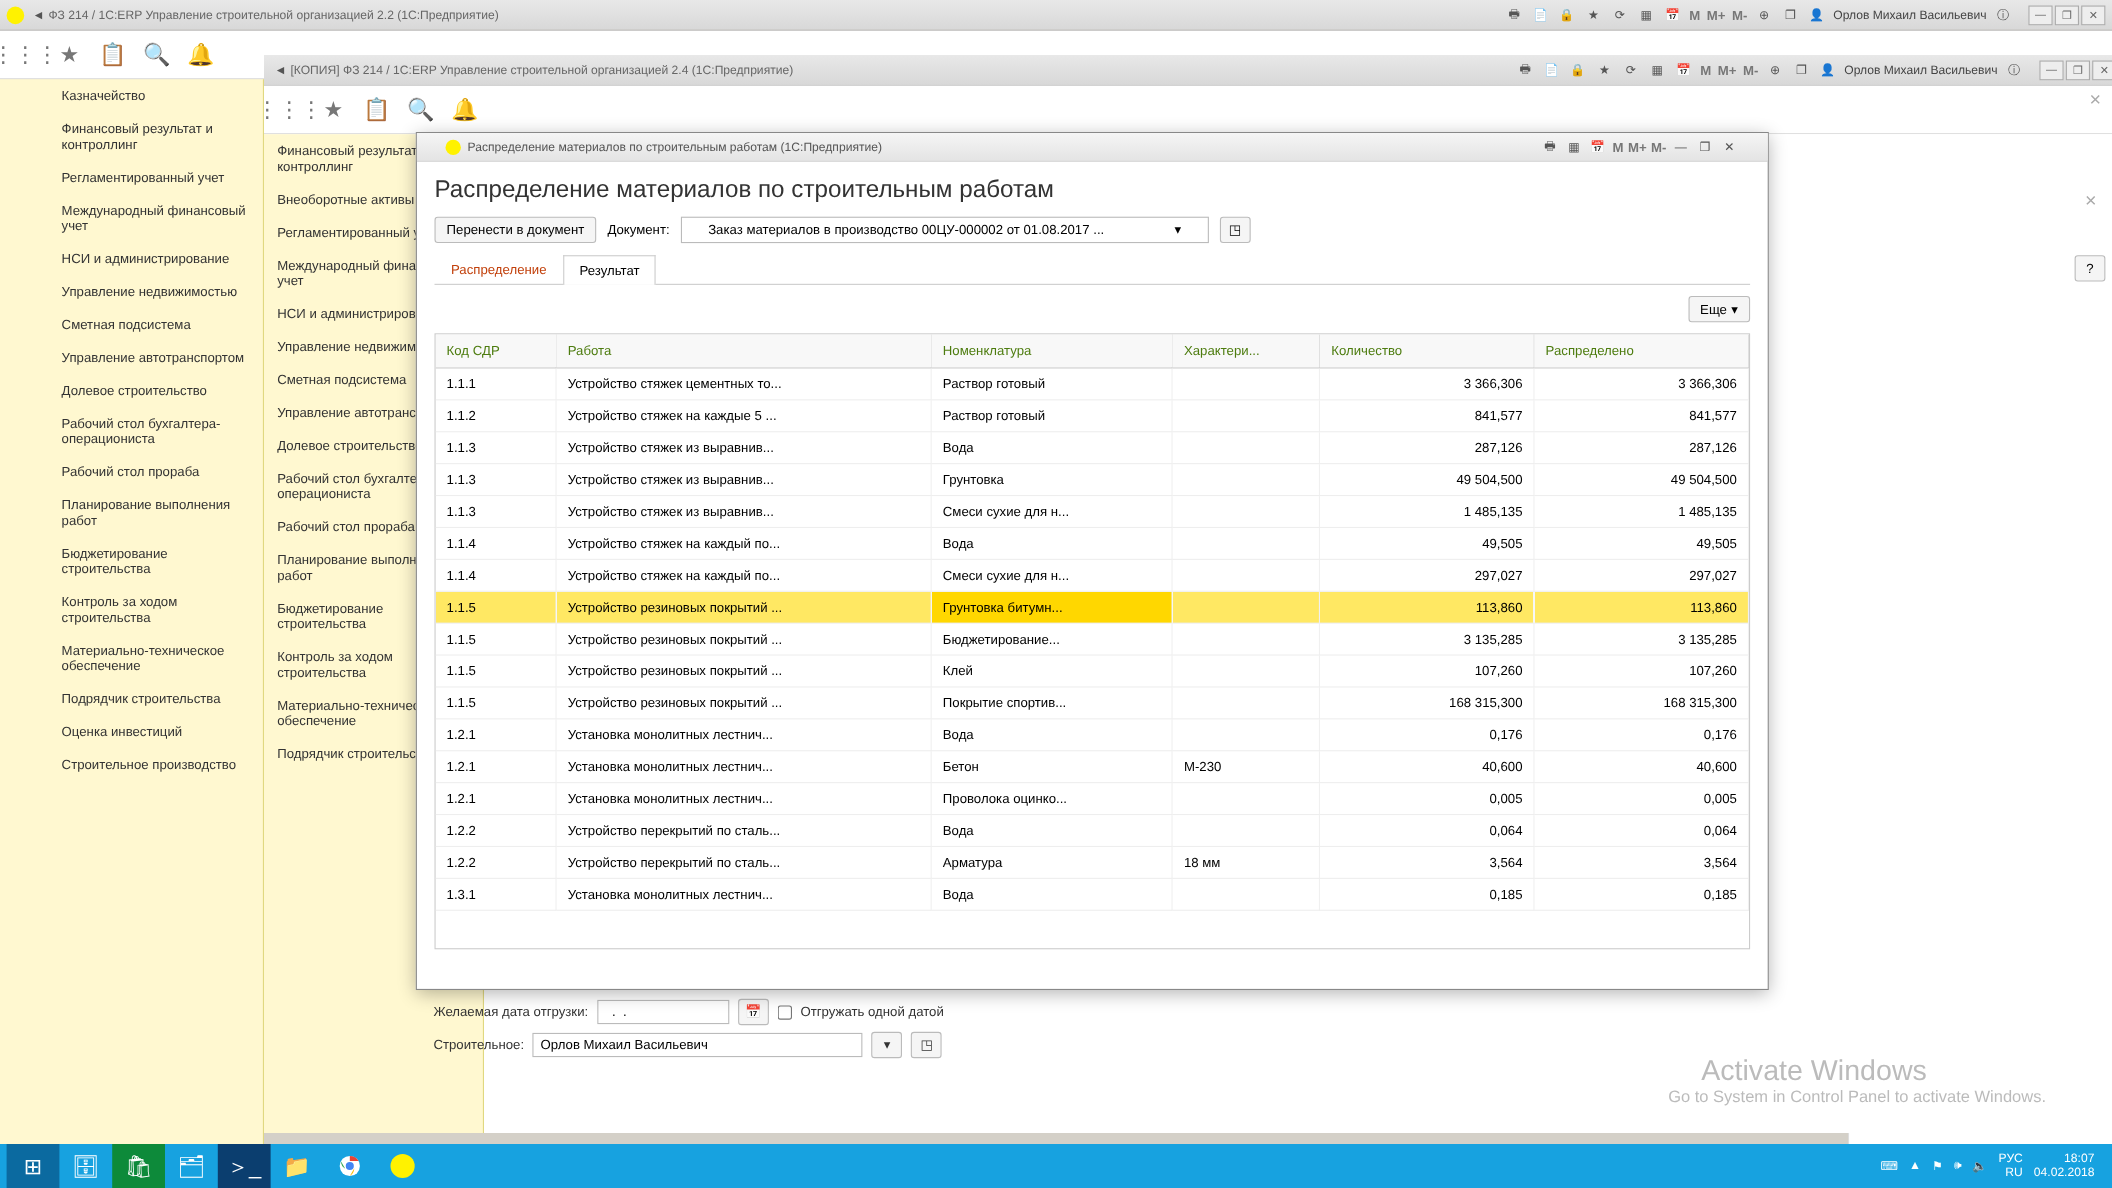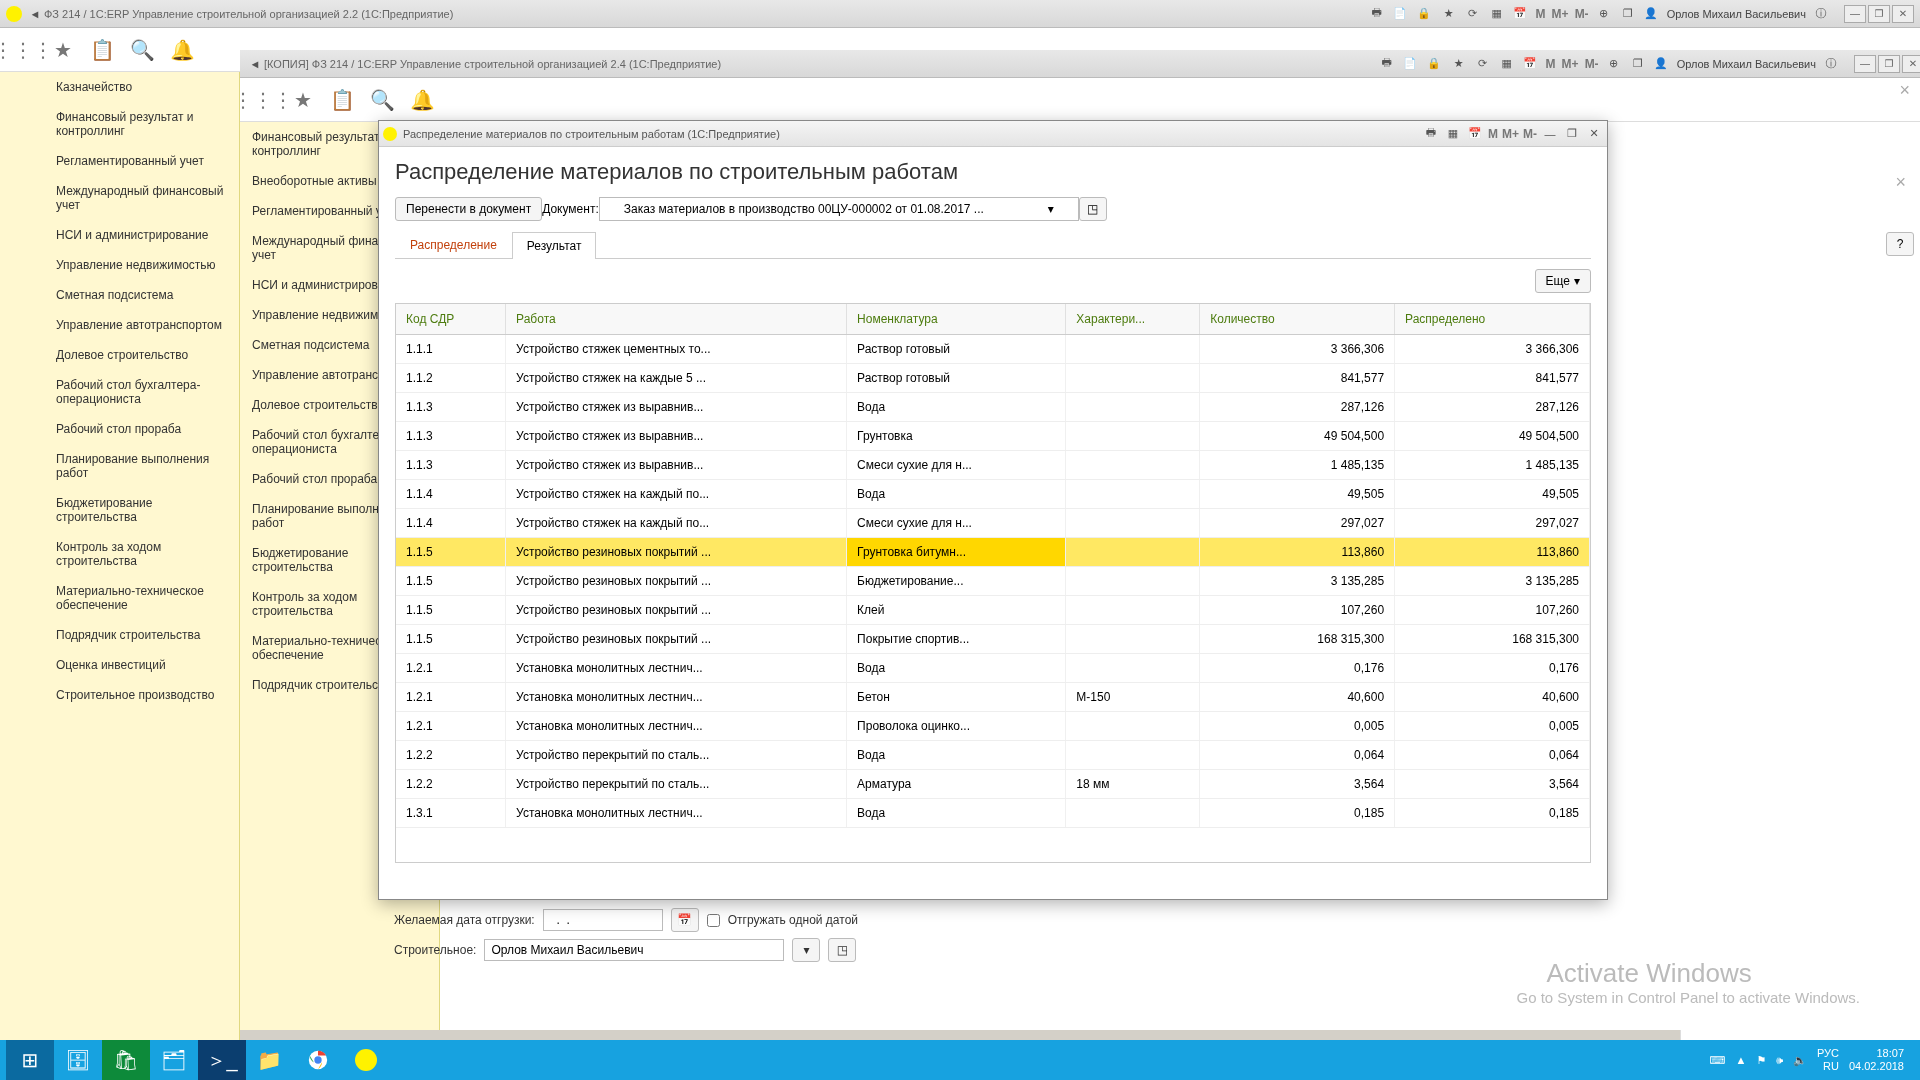--- a/index.html
+++ b/index.html
@@ -39,26 +39,26 @@
 .small-sq { width: 28px; padding: 4px 0; justify-content: center; }
 
 .right-table-head { display: flex; border-bottom: 1px solid #ccc; padding: 6px 4px; font-size: 12px; color: #333; }
 .right-table-head > div { padding: 0 6px; }
 .right-rows .rrow { display: flex; padding: 6px 4px; font-size: 12px; border-bottom: 1px solid #eee; }
 .right-rows .rrow.sel { background: #fff0a0; }
 .right-rows .rrow > div { padding: 0 6px; text-align: right; }
 
 
 .dialog { position: absolute; left: 378px; top: 120px; width: 1230px; height: 780px; background: #fff; border: 1px solid #888; box-shadow: 0 4px 16px rgba(0,0,0,0.3); z-index: 100; }
-.dialog-title { height: 26px; background: linear-gradient(#f5f5f5,#e4e4e4); display: flex; align-items: center; padding: 0 4px; font-size: 11px; color: #555; border-bottom: 1px solid #ccc; }
+.dialog-title { height: 26px; background: linear-gradient(#f5f5f5,#e4e4e4); display: flex; align-items: center; padding: 0 26px; font-size: 11px; color: #555; border-bottom: 1px solid #ccc; }
 .dialog-title .icon1c { width: 14px; height: 14px; background: #fff200; border-radius: 50%; margin-right: 6px; }
 .dialog-title .right { margin-left: auto; display: flex; gap: 4px; align-items: center; }
 .dialog-body { padding: 12px 16px; }
 .dialog-h1 { font-size: 22px; color: #333; font-weight: normal; margin-bottom: 12px; }
-.dialog-row { display: flex; align-items: center; margin-bottom: 10px; }
+.dialog-row { display: flex; align-items: center; gap: 10px; margin-bottom: 10px; }
 .docfield { border: 1px solid #bbb; padding: 4px 24px; font-size: 12px; width: 480px; display: flex; align-items: center; }
 .tabs { display: flex; border-bottom: 1px solid #ccc; margin-top: 6px; }
 .tab { padding: 6px 14px; font-size: 12px; border: 1px solid transparent; border-bottom: none; cursor: pointer; color: #c2410c; }
 .tab.active { border-color: #ccc; background: #fff; position: relative; top: 1px; color: #000; }
 
 .dialog-tools { display: flex; justify-content: flex-end; margin: 10px 0; }
 .grid-wrap { border: 1px solid #ccc; height: 560px; overflow: auto; position: relative; }
 .grid { width: 100%; border-collapse: collapse; font-size: 12px; }
 .grid th { text-align: left; padding: 8px 10px; background: #f8f8f8; border-bottom: 1px solid #ccc; border-right: 1px solid #e0e0e0; font-weight: normal; color: #4d7c0f; position: sticky; top: 0; }
 .grid td { padding: 7px 10px; border-bottom: 1px solid #eee; border-right: 1px solid #f0f0f0; white-space: nowrap; overflow: hidden; text-overflow: ellipsis; }
@@ -377,21 +377,21 @@
               <td>Установка монолитных лестнич...</td>
               <td class="nom">Вода</td>
               <td></td>
               <td class="num">0,176</td>
               <td class="num">0,176</td>
             </tr>
             <tr>
               <td>1.2.1</td>
               <td>Установка монолитных лестнич...</td>
               <td class="nom">Бетон</td>
-              <td>М-150</td>
+              <td>М-230</td>
               <td class="num">40,600</td>
               <td class="num">40,600</td>
             </tr>
             <tr>
               <td>1.2.1</td>
               <td>Установка монолитных лестнич...</td>
               <td class="nom">Проволока оцинко...</td>
               <td></td>
               <td class="num">0,005</td>
               <td class="num">0,005</td>

